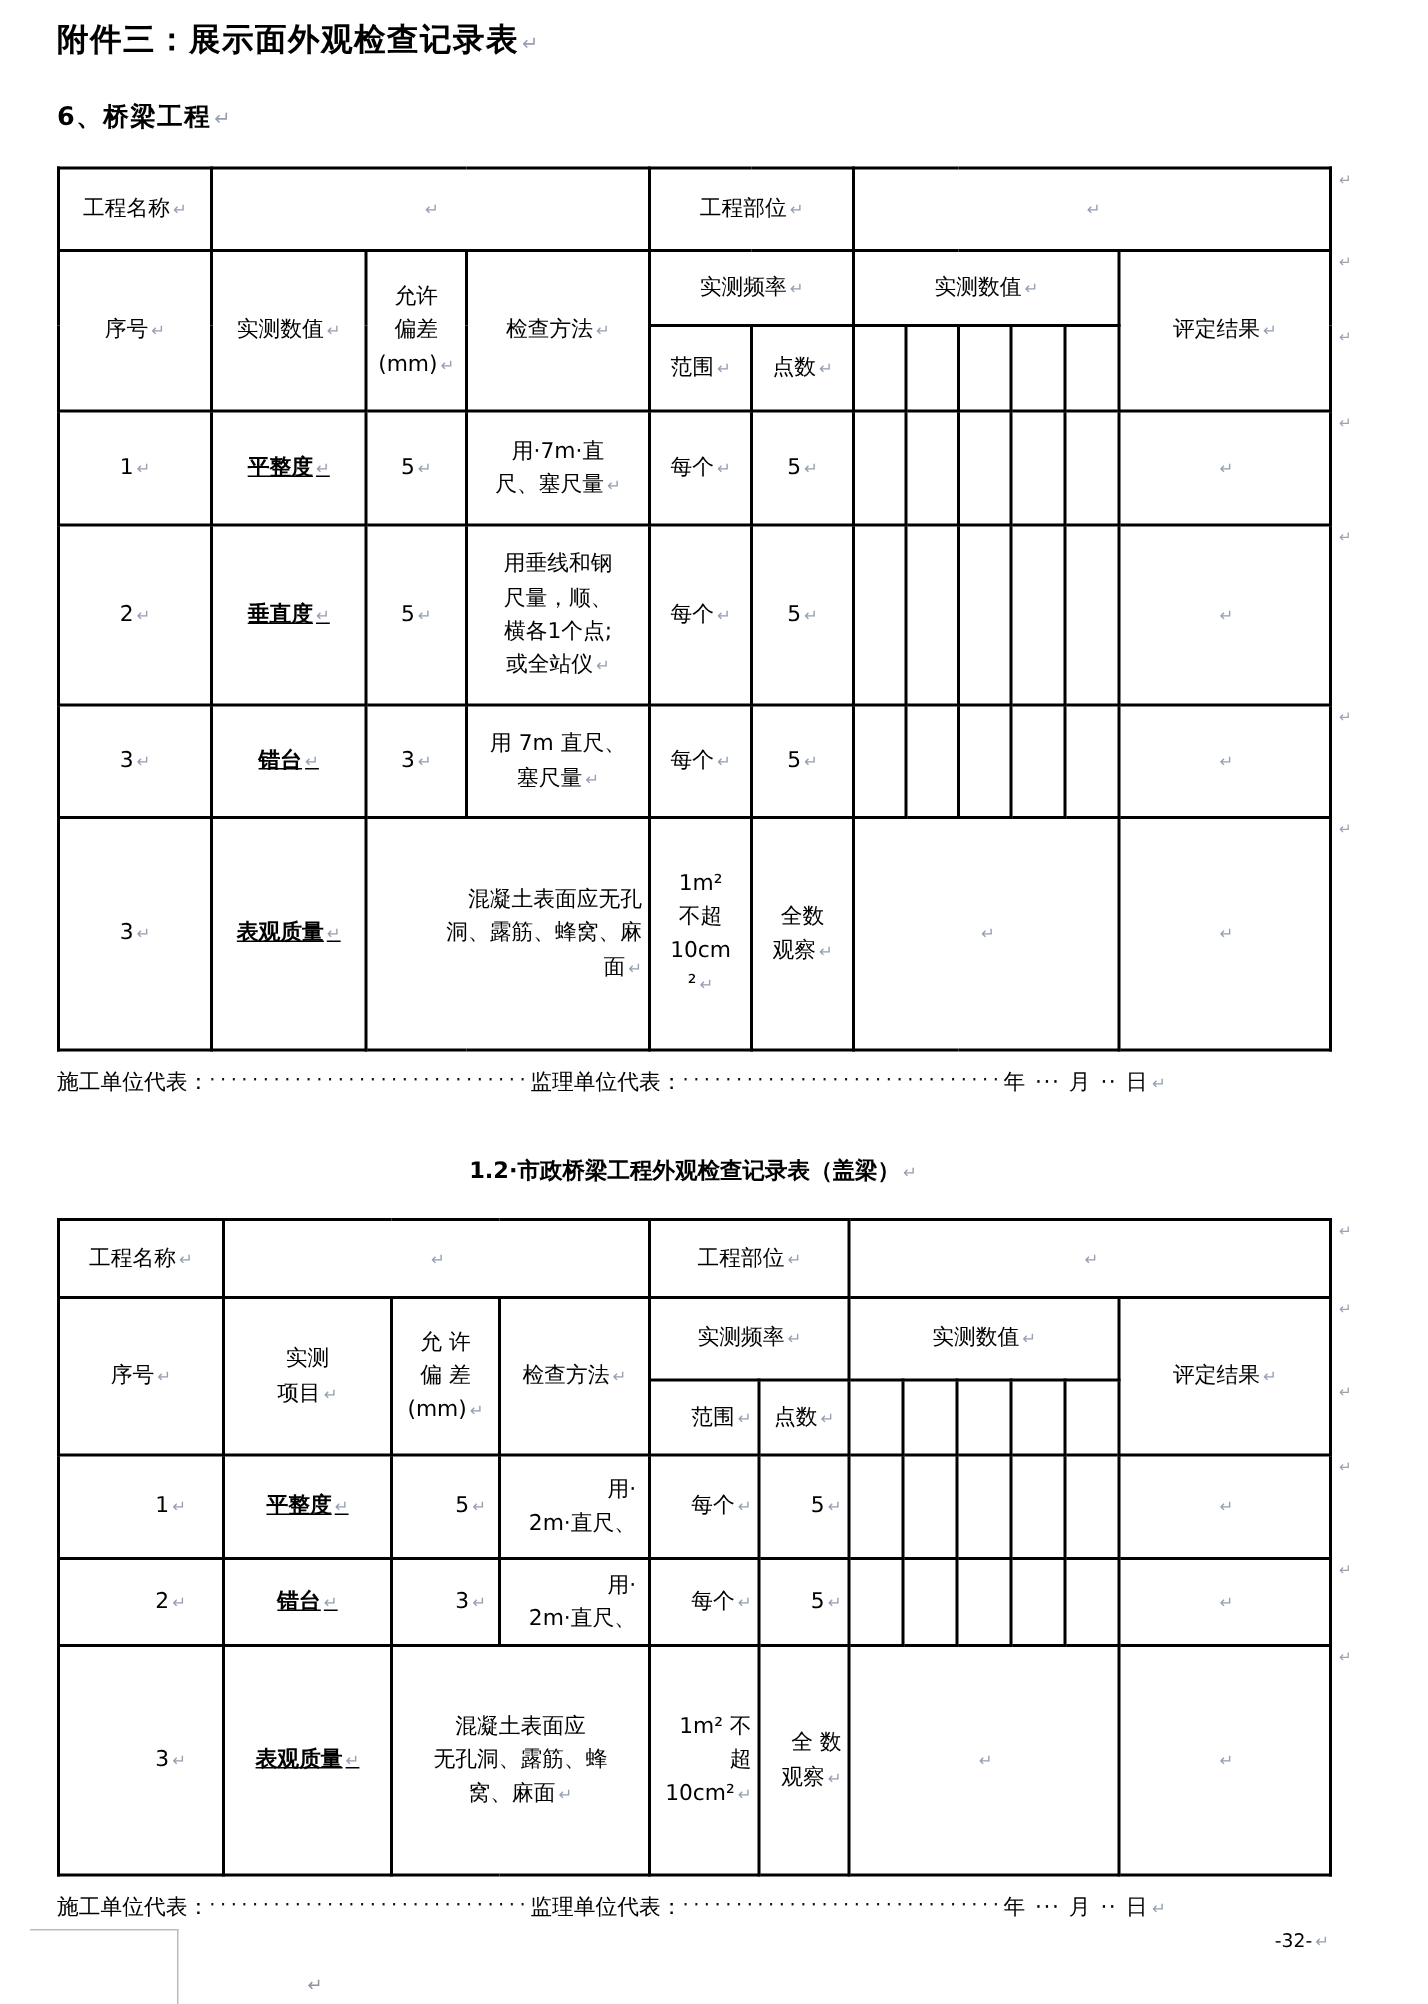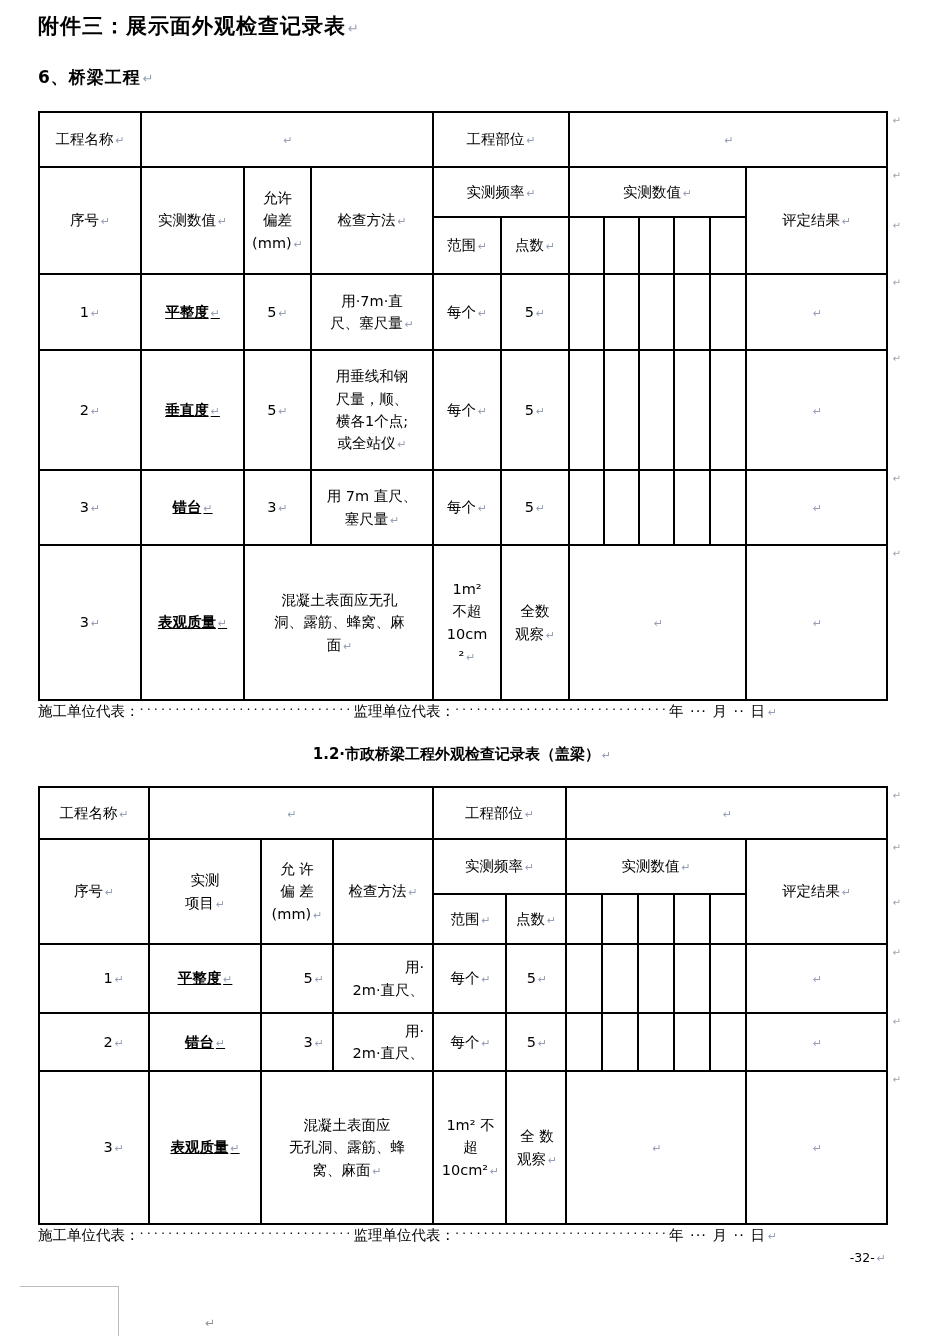--- a/index.html
+++ b/index.html
@@ -1,33 +1,33 @@
 <!DOCTYPE html>
 <html><head>
 <meta charset="utf-8">
 <style>
   html,body{margin:0;padding:0;background:#ffffff;}
   body{width:952px;height:1336px;position:relative;font-family:"DejaVu Sans",sans-serif;color:#000;}
   .page{padding:12px 28px 0 38px;}
   .doc-title{font-size:21px;font-weight:bold;letter-spacing:1px;}
   .section-title{font-size:17px;font-weight:bold;margin-top:26px;letter-spacing:1px;}
   .caption{width:848px;text-align:center;font-weight:bold;font-size:15px;margin-top:26px;}
-  .caption.second{margin-top:24px;}
+  .caption.second{margin-top:40px;}
   .twrap{position:relative;width:848px;margin-top:22px;}
   table{border-collapse:collapse;table-layout:fixed;width:848px;}
   td{border:2px solid #000;font-size:14.5px;padding:2px 4px;vertical-align:middle;text-align:center;line-height:1.55;overflow:hidden;}
   .pre{white-space:pre-line;}
   .bold{font-weight:bold;text-decoration:underline;}
-  .alignL{text-align:center;padding-left:6px;margin-left:19px;}
+  .alignL{text-align:right;padding-left:6px;margin-left:19px;}
   .alignR{text-align:right;padding-right:8px;}
   .seqR{text-align:right;padding-right:24px;}
   .pil{color:#96a0b4;font-size:11px;padding-left:2px;font-weight:normal;}
   .pil.big{font-size:13px;}
   .rowmark{position:absolute;right:-15px;color:#9aa3b5;font-size:10px;}
-  .footerline{width:880px;font-size:14.5px;margin-top:1px;white-space:nowrap;}
+  .footerline{width:880px;font-size:14.5px;margin-top:11px;white-space:nowrap;}
   .dots{letter-spacing:3px;font-size:13px;position:relative;top:-2px;color:#111;}
   .datepart{letter-spacing:1px;}
   .pagenum{width:848px;text-align:right;font-size:12.5px;margin-top:5px;}
   .corner{position:absolute;left:20px;top:1286px;width:98px;height:50px;border-top:1.5px solid #bcbcbc;border-right:1.5px solid #bcbcbc;}
   .straymark{position:absolute;left:205px;top:1316px;color:#8b929c;font-size:12px;}
 </style>
 </head>
 <body>
 
 <div class="page">

